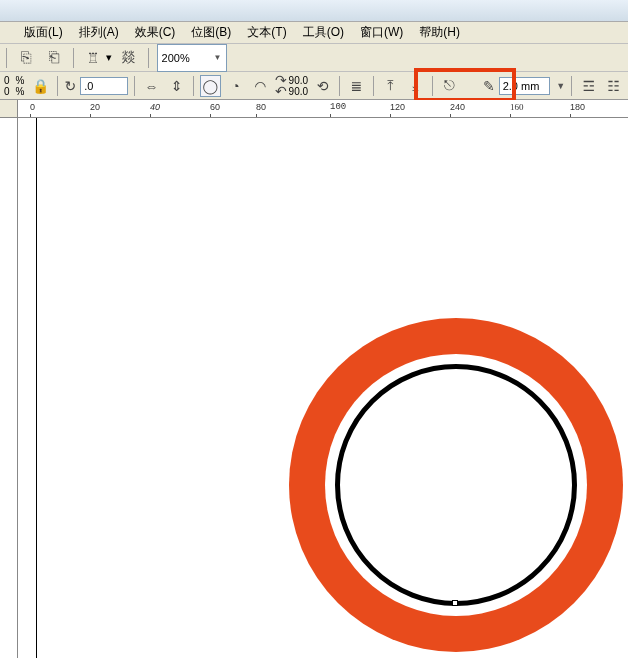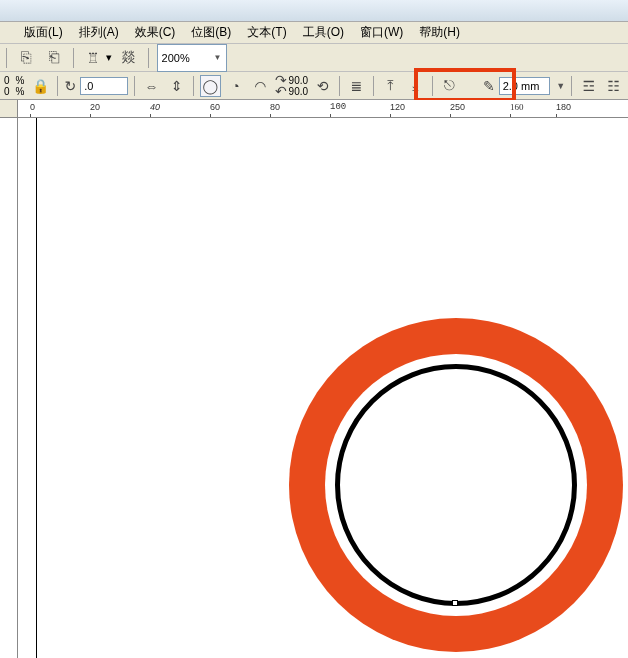--- a/index.html
+++ b/index.html
@@ -155,26 +155,26 @@
   <div class="red-highlight"></div>
 </div>
 
 <div style="position:relative">
   <div class="ruler-corner"></div>
   <div class="ruler-h" id="rulerH">
       <span class="tick" style="left: 30px;">0</span>
       <span class="tick" style="left: 90px; text-align: center;">20</span>
       <span class="tick" style="left: 150px; font-style: italic;">40</span>
       <span class="tick" style="left: 210px;">60</span>
-      <span class="tick" style="left: 270px;">80</span>
+      <span class="tick" style="left: 256px;">80</span>
       <span class="tick" style="left: 330px; font-family: Liberation Mono, monospace;">100</span>
       <span class="tick" style="left: 390px; text-align: right;">120</span>
-      <span class="tick" style="left: 450px;">250</span>
+      <span class="tick" style="left: 450px;">240</span>
       <span class="tick" style="left: 510px; font-family: Liberation Serif, serif;">160</span>
-      <span class="tick" style="left: 556px; text-align: right;">180</span>
+      <span class="tick" style="left: 570px; text-align: right;">180</span>
     </div>
 </div>
 
 <div class="work-wrap">
   <div class="ruler-v"></div>
   <div class="canvas">
     <div class="page-edge"></div>
     <div class="ring-outer"></div>
     <div class="ring-inner"></div>
     <div class="sel-dot" style="left:434px;top:482px"></div>

